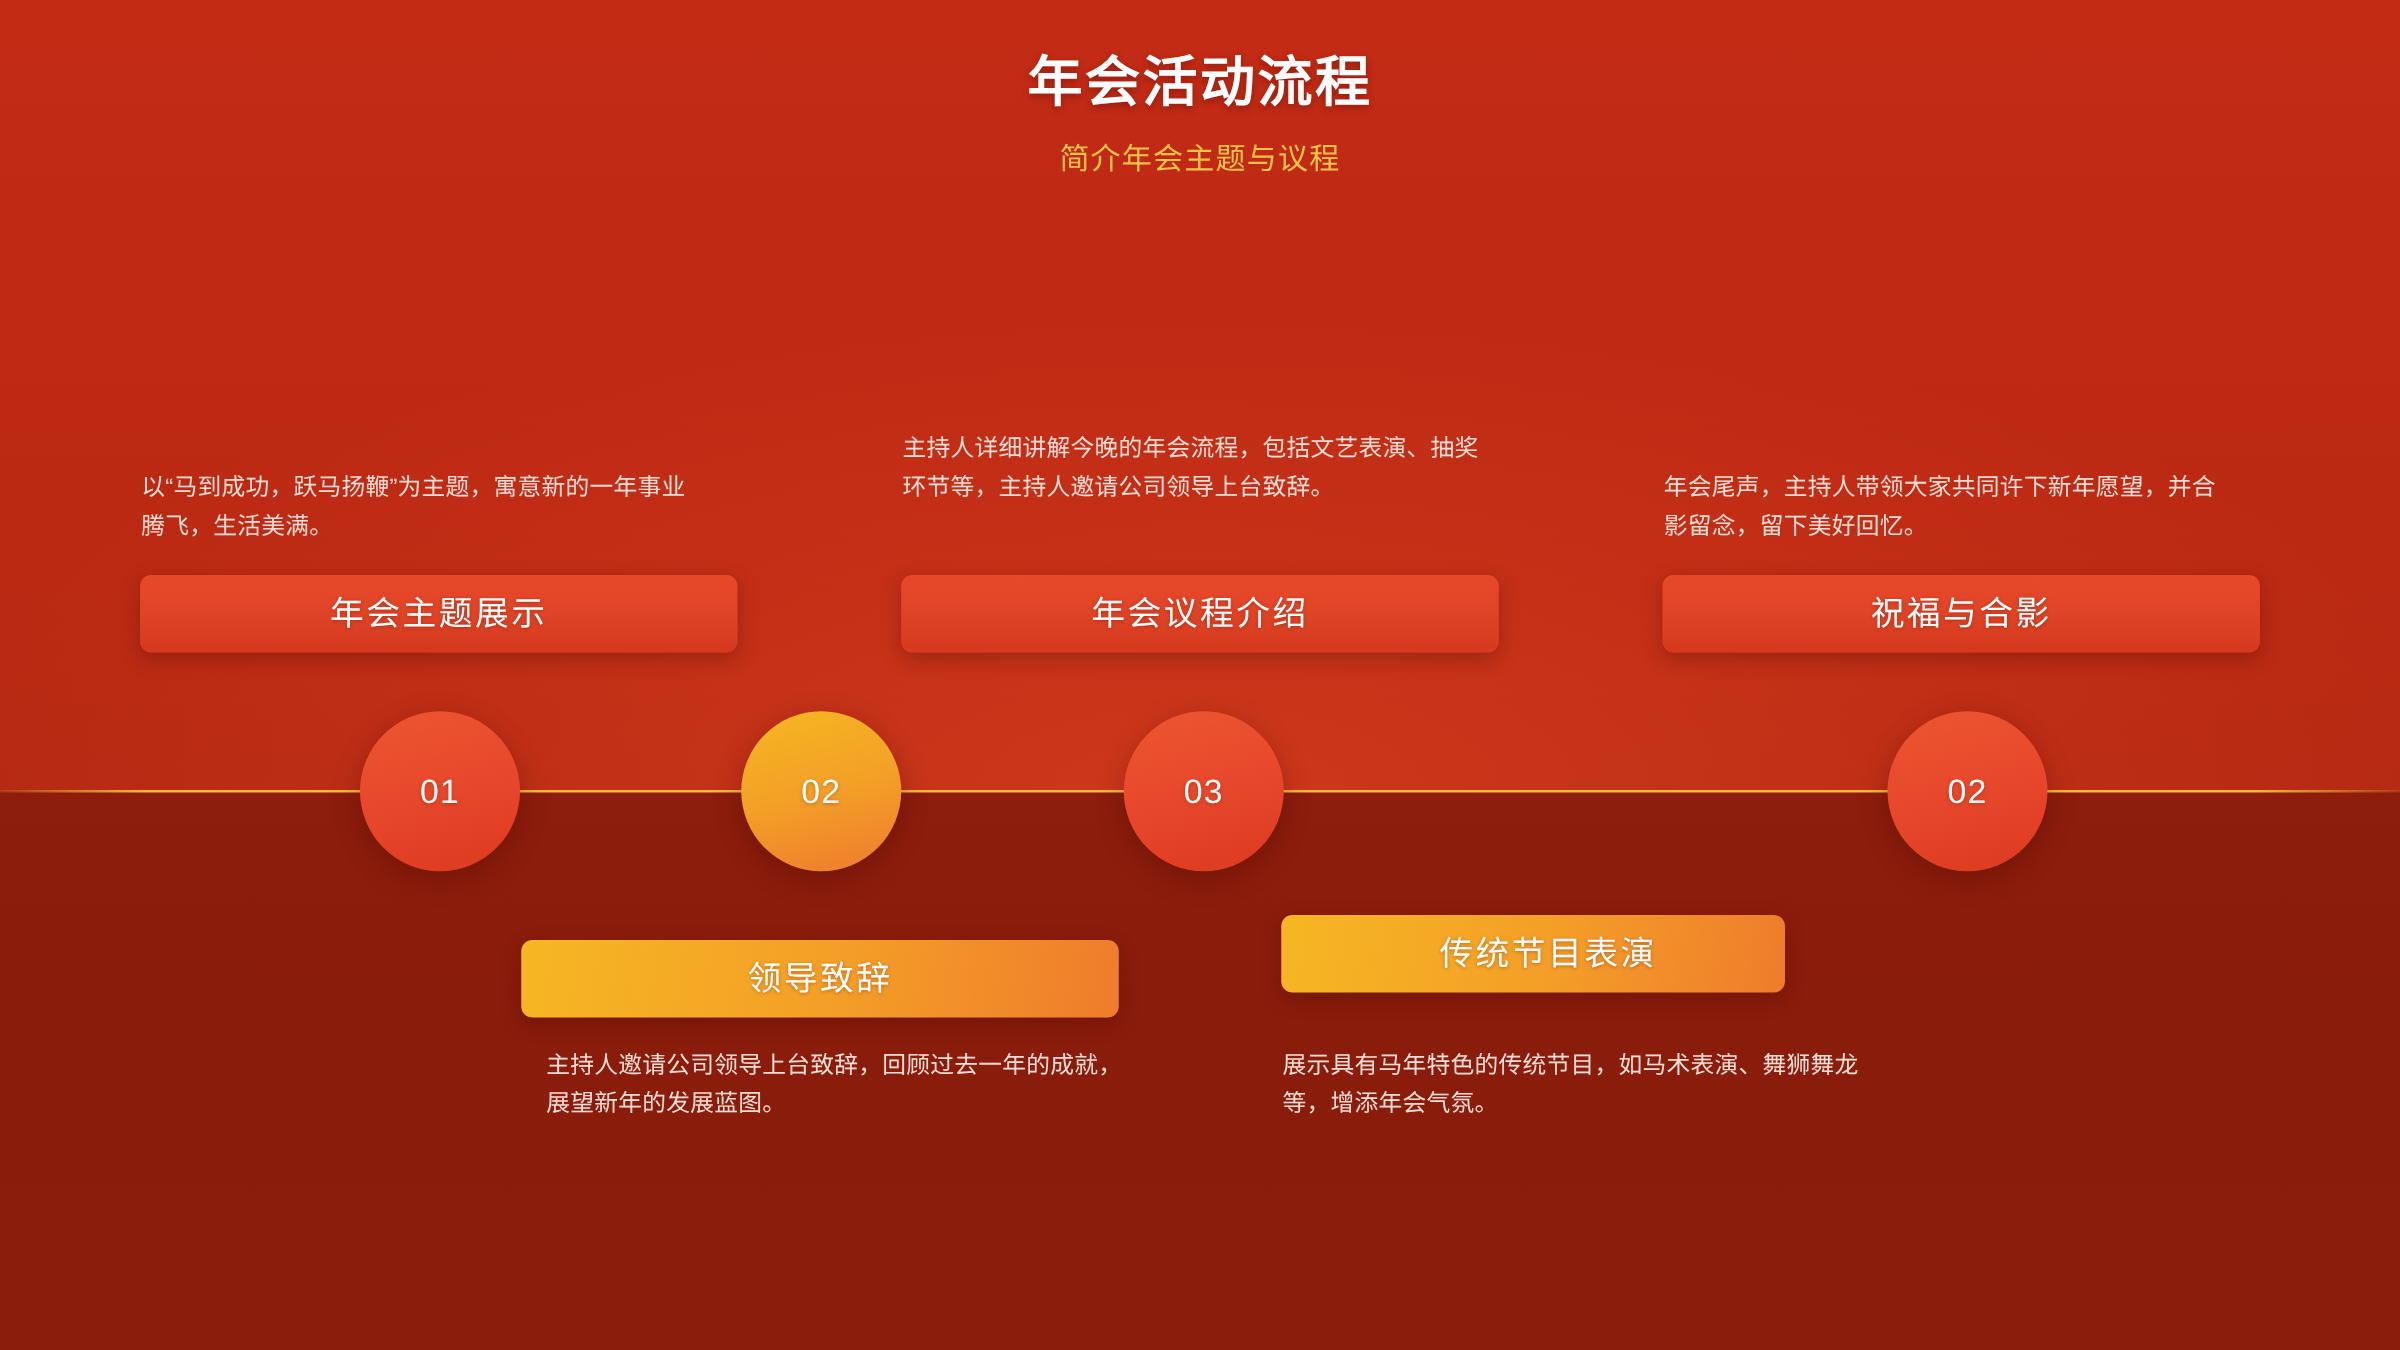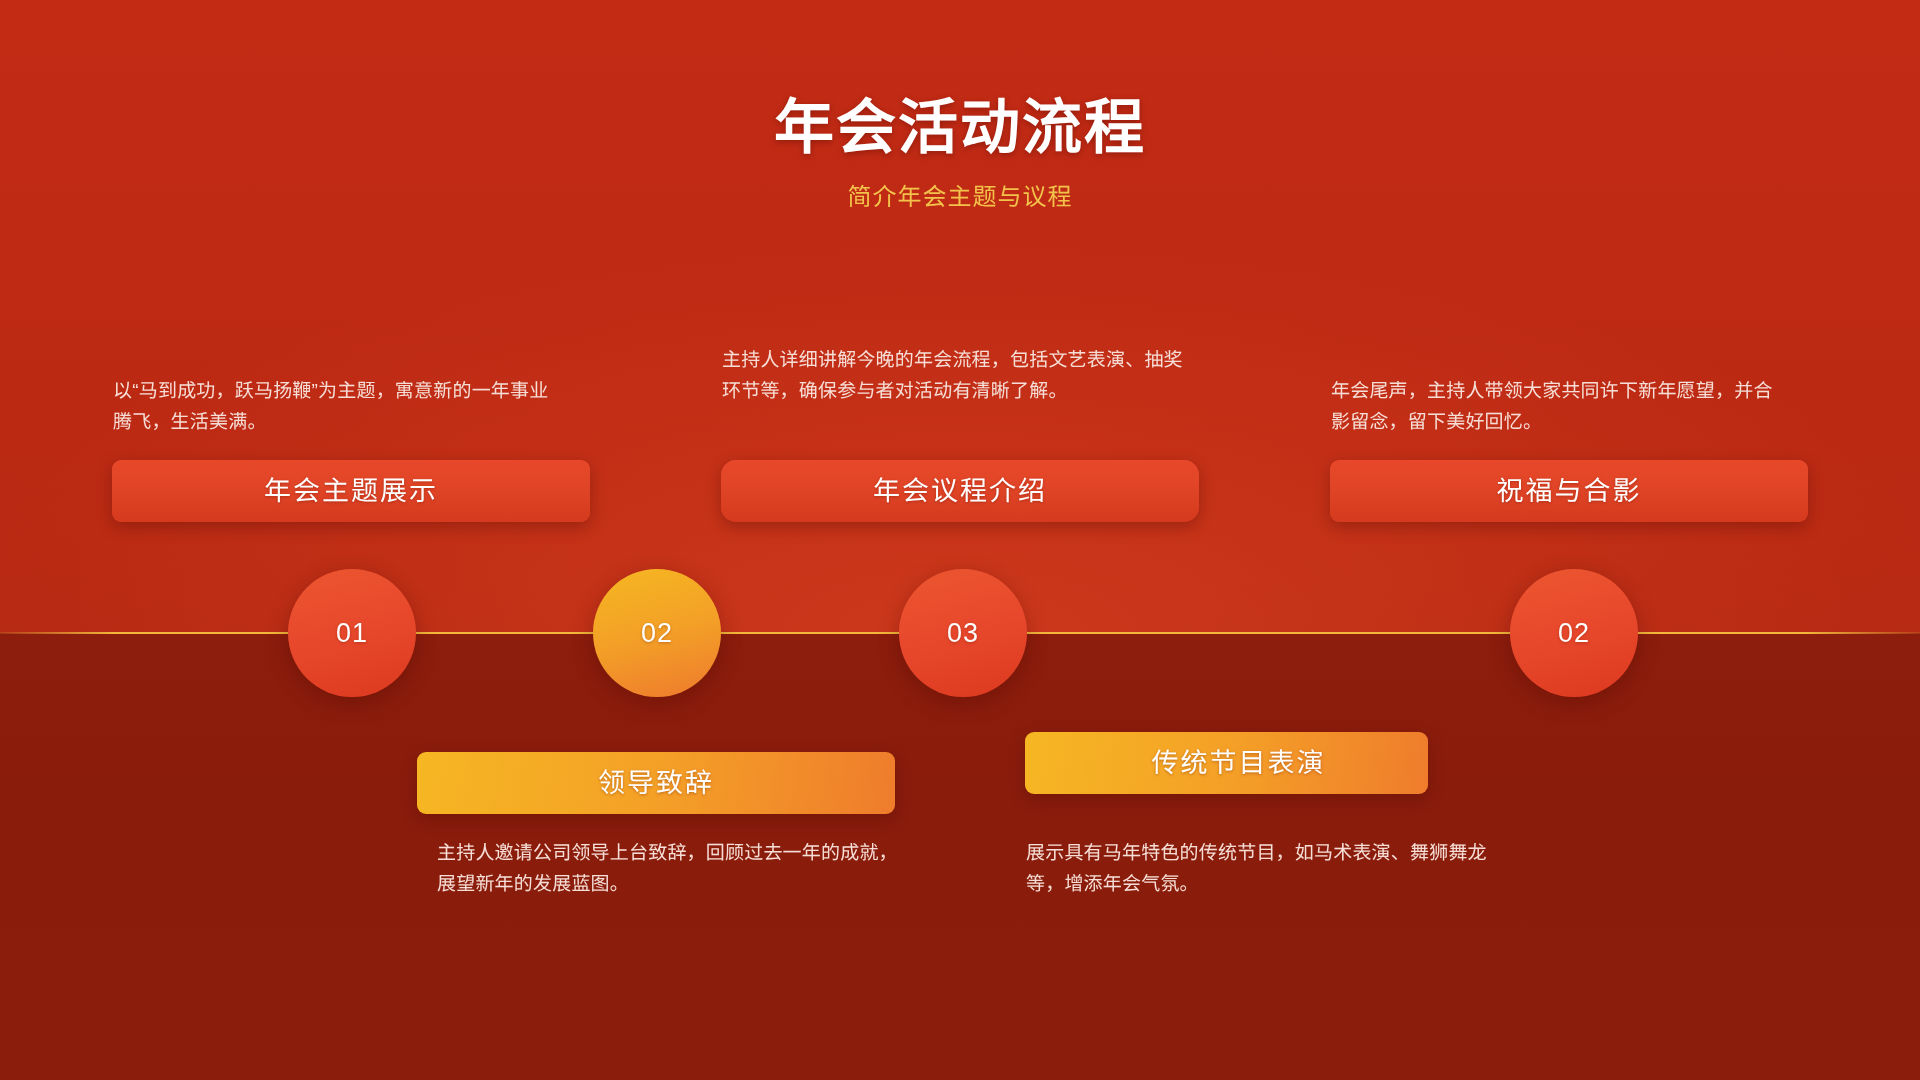--- a/index.html
+++ b/index.html
@@ -42,22 +42,22 @@
   
   .header {
     position: absolute;
     left: 0;
     top: 0;
     width: 1920px;
     text-align: center;
   }
   .title {
     margin: 0;
-    padding-top: 96px;
-    font-size: 60px;
+    padding-top: 44px;
+    font-size: 44px;
     line-height: 1.05;
     font-weight: bold;
     color: #ffffff;
     letter-spacing: 2px;
     text-shadow: 0 2px 6px rgba(90,12,4,0.45);
   }
   .subtitle {
     margin: 0;
     padding-top: 24px;
     font-size: 24px;
@@ -124,21 +124,21 @@
   .desc {
     position: absolute;
     font-size: 19px;
     line-height: 1.62;
     color: #f6ded6;
     letter-spacing: 0.2px;
   }
 
   
   .pill-1 { left: 112px;  top: 460px; width: 478px; }
-  .pill-2 { left: 721px;  top: 460px; width: 478px; border-radius: 15px; }
+  .pill-2 { left: 721px;  top: 460px; width: 478px; }
   .pill-3 { left: 1330px; top: 460px; width: 478px; }
 
   .desc-1 { left: 113px;  top: 376px; width: 452px; }
   .desc-2 { left: 722px;  top: 345px; width: 470px; }
   .desc-3 { left: 1331px; top: 376px; width: 452px; }
 
   
   .pill-4 { left: 417px;  top: 752px; width: 478px; }
   .pill-5 { left: 1025px; top: 732px; width: 379px; padding-left: 24px; }
 
@@ -161,21 +161,21 @@
   <div class="bg-lower"></div>
 
   <div class="header">
     <h1 class="title">年会活动流程</h1>
     <p class="subtitle">简介年会主题与议程</p>
   </div>
 
   <div class="axis-line"></div>
 
   <div class="desc desc-1">以“马到成功，跃马扬鞭”为主题，寓意新的一年事业腾飞，生活美满。</div>
-  <div class="desc desc-2">主持人详细讲解今晚的年会流程，包括文艺表演、抽奖环节等，确保参与者对活动有清晰了解。</div>
+  <div class="desc desc-2">主持人详细讲解今晚的年会流程，包括文艺表演、抽奖环节等，主持人邀请公司领导上台致辞。</div>
   <div class="desc desc-3">年会尾声，主持人带领大家共同许下新年愿望，并合影留念，留下美好回忆。</div>
   <div class="desc desc-4">主持人邀请公司领导上台致辞，回顾过去一年的成就，展望新年的发展蓝图。</div>
   <div class="desc desc-5">展示具有马年特色的传统节目，如马术表演、舞狮舞龙等，增添年会气氛。</div>
 
   <div class="pill red pill-1">
     <span class="pill-label">年会主题展示</span>
   </div>
   <div class="pill red pill-2">
     <span class="pill-label">年会议程介绍</span>
   </div>

